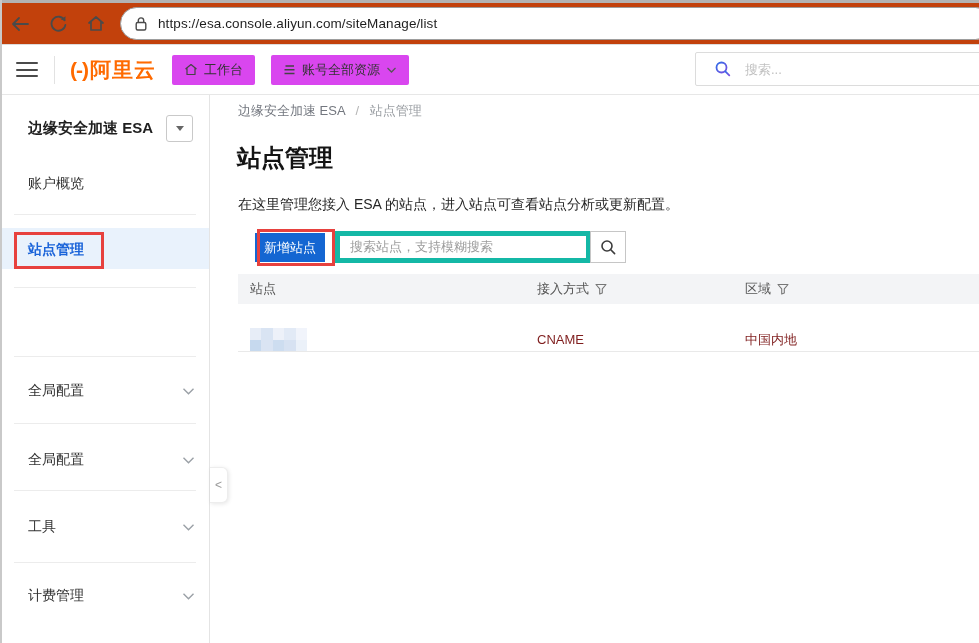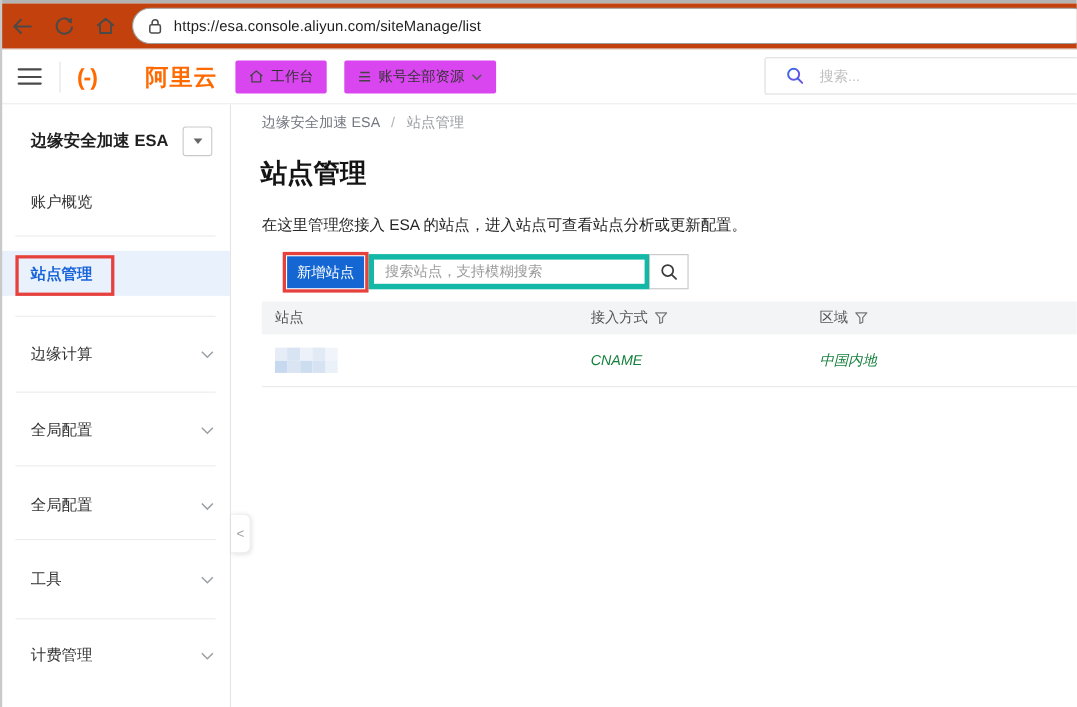--- a/index.html
+++ b/index.html
@@ -17,21 +17,21 @@
   .url-text{font-size:13.5px;color:#1f1f1f;letter-spacing:.1px;}
 
   
   .console-header{position:absolute;left:0;top:45px;right:0;height:49px;background:#fff;border-bottom:1px solid #e7e7e7;}
   .ch-left{position:absolute;left:16px;top:0;height:49px;display:flex;align-items:center;}
   .hamburger{width:22px;height:15px;display:flex;flex-direction:column;justify-content:space-between;cursor:pointer;}
   .hamburger div{height:2px;background:#4a4a4a;border-radius:1px;}
   .ch-divider{width:1px;height:28px;background:#e2e2e2;margin:0 15px 0 16px;}
   .logo{display:flex;align-items:baseline;cursor:pointer;}
   .logo-mark{color:#FF6A00;font-weight:bold;font-size:21px;letter-spacing:-1px;margin-right:2px;}
-  .logo-text{color:#FF6A00;font-weight:bold;font-size:21px;letter-spacing:1px;margin-left:42px;}
+  .logo-text{color:#FF6A00;font-weight:bold;font-size:21px;letter-spacing:1px;}
   .hdr-btn{height:30px;background:#d946ef;border-radius:2px;display:flex;align-items:center;gap:6px;
            padding:0 12px;font-size:13px;color:#333;margin-left:16px;cursor:pointer;white-space:nowrap;}
   .hdr-search{position:absolute;right:-8px;top:7px;width:292px;height:34px;border:1px solid #dcdcdc;border-radius:2px;
               display:flex;align-items:center;padding-left:18px;gap:11px;box-sizing:border-box;background:#fff;}
   .hdr-search input{border:none;outline:none;font-size:13px;color:#333;width:180px;font-family:inherit;background:transparent;}
   .hdr-search input::placeholder{color:#c0c0c0;}
 
   
   .sidebar{position:absolute;left:0;top:95px;width:210px;bottom:0;background:#fff;border-right:1px solid #e4e4e4;box-sizing:border-box;}
   .sb-title{position:absolute;left:28px;top:24px;font-size:15px;font-weight:bold;color:#1f1f1f;}
@@ -50,33 +50,33 @@
                    color:#9a9a9a;font-size:12px;cursor:pointer;z-index:20;}
 
   
   .content{position:absolute;left:210px;top:95px;right:0;bottom:0;background:#fff;}
   .breadcrumb{position:absolute;left:28px;top:7px;font-size:13px;}
   .bc-parent{color:#73777f;cursor:pointer;}
   .bc-sep{color:#b4b4b4;margin:0 7px;}
   .bc-current{color:#9a9ea3;}
   .page-title{position:absolute;left:27px;top:48px;font-size:24px;line-height:30px;font-weight:bold;color:#141414;}
   .page-desc{position:absolute;left:28px;top:101px;font-size:14px;color:#262626;}
-  .add-btn{position:absolute;left:51px;top:138px;width:70px;height:29px;background:#1466d2;color:#fff;font-size:13px;
+  .add-btn{position:absolute;left:45px;top:138px;width:70px;height:29px;background:#1466d2;color:#fff;font-size:13px;
            display:flex;align-items:center;justify-content:center;cursor:pointer;border:none;font-family:inherit;}
   .site-search{position:absolute;left:125px;top:136px;width:256px;height:32px;border:5px solid #14b8a6;box-sizing:border-box;
                padding:4px 10px;font-size:13px;color:#333;outline:none;font-family:Liberation Mono, monospace;}
   .site-search::placeholder{color:#9b9b9b;}
   .search-btn{position:absolute;left:380px;top:136px;width:36px;height:32px;border:1px solid #c6c6c6;box-sizing:border-box;
               background:#fff;display:flex;align-items:center;justify-content:center;cursor:pointer;}
 
   .table{position:absolute;left:28px;right:0;top:179px;}
   .thead{position:relative;height:30px;background:#f3f4f6;}
   .th{position:absolute;top:0;height:30px;display:flex;align-items:center;gap:6px;font-size:13px;color:#555;}
   .trow{position:relative;height:47px;border-bottom:1px solid #e9e9e9;}
-  .td{position:absolute;top:0;height:47px;display:flex;align-items:center;font-size:13px;color:#15803d;font-style:italic;}
+  .td{position:absolute;top:12px;height:47px;display:flex;align-items:center;font-size:13px;color:#7f1d1d;}
   .col1{left:12px;} .col2{left:299px;} .col3{left:507px;}
   [data-name="redacted-site-value"]{display:grid;grid-template-columns:repeat(5,11.4px);grid-auto-rows:11.5px;cursor:pointer;}
 
   .icon{display:inline-flex;align-items:center;justify-content:center;}
 </style>
 </head>
 <body>
 
 <div class="screen" data-name="browser-window">
   <div class="top-strip" data-name="window-top-edge"></div>
@@ -179,28 +179,20 @@
 
     <div class="sb-divider" style="top:119px;" data-name="sidebar-divider"></div>
 
     <div class="sb-active-row" data-name="sidebar-item-site-management">
       <span class="sb-active-label" data-name="sidebar-item-label">站点管理</span>
     </div>
     <div class="redbox" style="left:14px;top:137px;width:90px;height:37px;" data-name="annotation-box-site-management"></div>
 
     <div class="sb-divider" style="top:192px;" data-name="sidebar-divider"></div>
 
-    <div class="sb-group" style="top:217px;" data-name="sidebar-item-edge-compute">
-      <span data-name="sidebar-item-label">边缘计算</span>
-      <span class="icon" data-name="chevron-down-icon">
-          <svg width="13" height="9" viewBox="0 0 13 9">
-            <path d="M1.5 1.8 L6.5 6.8 L11.5 1.8" fill="none" stroke="#9aa0a6" stroke-width="1.4"></path>
-          </svg>
-        </span>
-    </div>
     <div class="sb-divider" style="top:261px;" data-name="sidebar-divider"></div>
 
     <div class="sb-group" style="top:286px;" data-name="sidebar-item-analytics-logs">
       <span data-name="sidebar-item-label">全局配置</span>
       <span class="icon" data-name="chevron-down-icon">
           <svg width="13" height="9" viewBox="0 0 13 9">
             <path d="M1.5 1.8 L6.5 6.8 L11.5 1.8" fill="none" stroke="#9aa0a6" stroke-width="1.4"></path>
           </svg>
         </span>
     </div>

